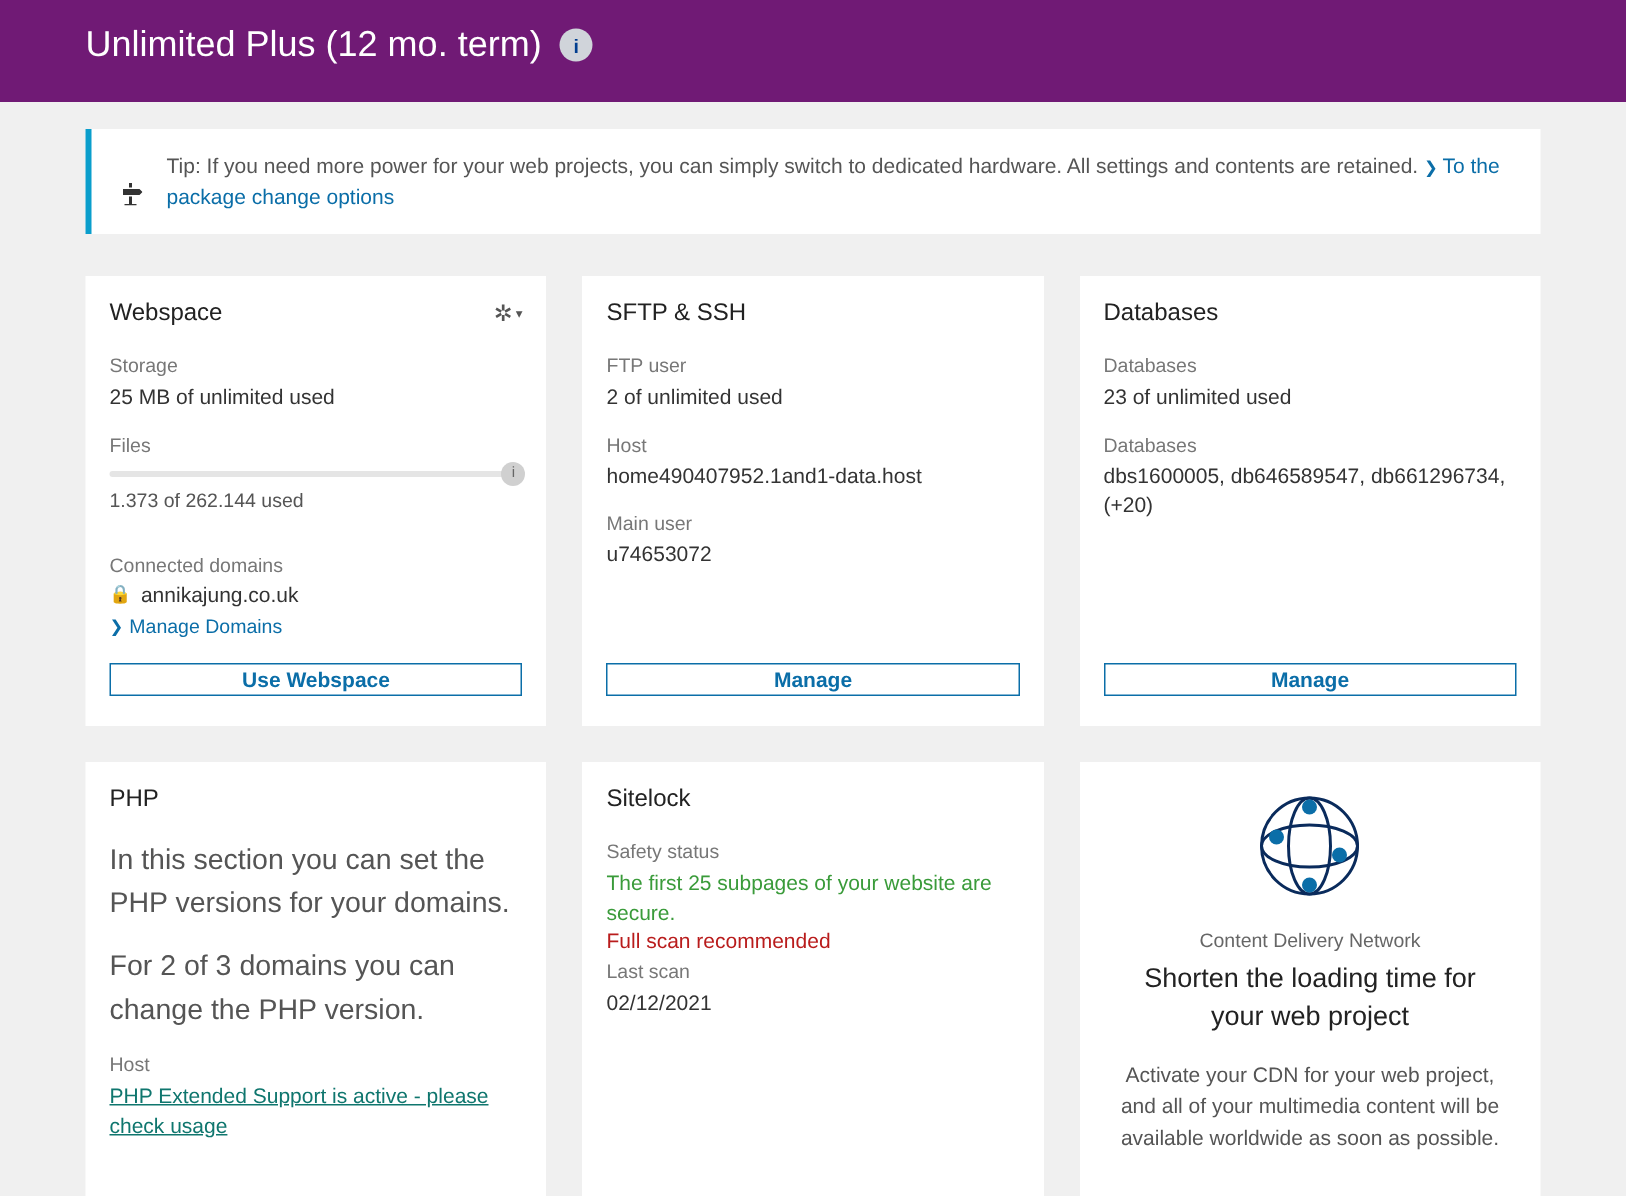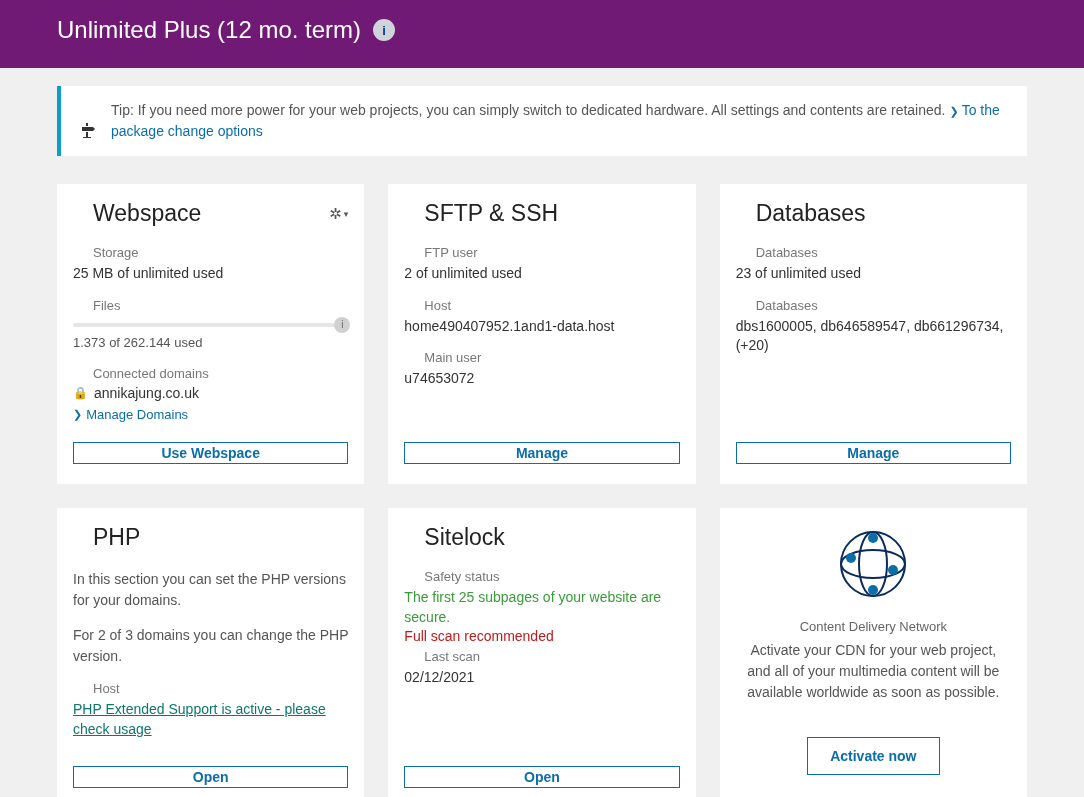--- a/index.html
+++ b/index.html
@@ -11,35 +11,35 @@
 .info-icon-circle { width: 22px; height: 22px; border-radius: 50%; background: #d0d4da; display: flex; align-items: center; justify-content: center; color: #003d8f; font-weight: bold; font-size: 13px; cursor: pointer; }
 .tip-banner { background: #fff; border-left: 4px solid #0a9ecc; padding: 14px 18px; margin-top: 18px; display: flex; gap: 16px; align-items: flex-end; }
 .tip-icon { font-size: 16px; color: #333; margin-top: 1px; }
 .tip-text { color: #555; line-height: 1.5; }
 .tip-link { color: #0b6ea8; text-decoration: none; }
 .chev { color: #0b6ea8; font-size: 11px; }
 .content { margin-top: 28px; }
 .grid { display: grid; grid-template-columns: repeat(3, 1fr); gap: 24px; }
 .card { background: #fff; padding: 16px 16px 20px; display: flex; flex-direction: column; min-height: 300px; }
 .card-header { display: flex; justify-content: space-between; align-items: center; margin-bottom: 18px; }
-.card-title { font-size: 23px; font-weight: 400; color: #222; margin-left: 20px; }
+.card-title { font-size: 16px; font-weight: 400; color: #222; }
 .gear { color: #555; font-size: 15px; cursor: pointer; display: flex; align-items: center; gap: 2px; }
-.label { font-size: 13px; color: #777; margin-bottom: 4px; margin-left: 20px; }
+.label { font-size: 13px; color: #777; margin-bottom: 4px; }
 .value { font-size: 14px; color: #333; margin-bottom: 14px; line-height: 1.4; }
 .value strong { font-weight: normal; }
 .progress { height: 4px; background: #e5e5e5; border-radius: 2px; margin: 6px 0 8px; position: relative; overflow: visible; }
 .progress-info-icon { position: absolute; right: -2px; top: -6px; width: 16px; height: 16px; border-radius: 50%; background: #d0d0d0; display: flex; align-items: center; justify-content: center; font-size: 10px; color: #666; cursor: pointer; }
-.progress-label { font-size: 13px; color: #555; margin-bottom: 16px; }
+.progress-label { font-size: 13px; color: #555; margin-bottom: 28px; }
 .domain-row { display: flex; align-items: center; gap: 6px; font-size: 14px; color: #333; margin-bottom: 6px; }
 .lock-icon { color: #c00; font-size: 12px; }
 .link { color: #0b6ea8; font-size: 13px; cursor: pointer; text-decoration: none; display: inline-flex; align-items: center; gap: 4px; }
 .spacer { flex: 1; }
 .btn { border: 1px solid #0b6ea8; background: #fff; color: #0b6ea8; padding: 2px; text-align: center; font-weight: bold; font-size: 14px; cursor: pointer; width: 100%; }
 .btn-narrow { width: auto; padding: 10px 22px; margin: 0 auto; }
-.desc { font-size: 14px; color: #555; line-height: 1.5; margin-bottom: 14px; }
+.desc { font-size: 19px; color: #555; line-height: 1.5; margin-bottom: 14px; }
 .note-orange { color: #0f766e; font-size: 14px; line-height: 1.4; text-decoration: underline; }
 .green { color: #3a9b3a; font-size: 14px; line-height: 1.4; }
 .orange { color: #b91c1c; font-size: 14px; line-height: 1.4; margin-bottom: 2px; }
 .cdn-card { align-items: center; text-align: center; padding: 20px 24px 24px; }
 .cdn-icon { margin-bottom: 16px; }
 .cdn-sub { font-size: 13px; color: #666; margin-bottom: 6px; }
 .cdn-title { font-size: 18px; color: #222; line-height: 1.4; margin-bottom: 16px; }
 .cdn-desc { font-size: 14px; color: #555; line-height: 1.5; margin-bottom: 34px; }
 </style>
 </head>
@@ -152,19 +152,20 @@
             <circle cx="36" cy="36" r="32" fill="none" stroke="#0a2b5c" stroke-width="2"></circle>
             <ellipse cx="36" cy="36" rx="32" ry="14" fill="none" stroke="#0a2b5c" stroke-width="2"></ellipse>
             <ellipse cx="36" cy="36" rx="14" ry="32" fill="none" stroke="#0a2b5c" stroke-width="2"></ellipse>
             <circle cx="36" cy="10" r="5" fill="#0b6ea8"></circle>
             <circle cx="14" cy="30" r="5" fill="#0b6ea8"></circle>
             <circle cx="56" cy="42" r="5" fill="#0b6ea8"></circle>
             <circle cx="36" cy="62" r="5" fill="#0b6ea8"></circle>
           </svg>
         </div>
         <div class="cdn-sub">Content Delivery Network</div>
+        <div class="cdn-title">Shorten the loading time for your web project</div>
         <div class="cdn-desc">Activate your CDN for your web project, and all of your multimedia content will be available worldwide as soon as possible.</div>
         <button class="btn btn-narrow">Activate now</button>
       </div>
 
     </div>
   </div>
 </div>
 
 </body></html>

